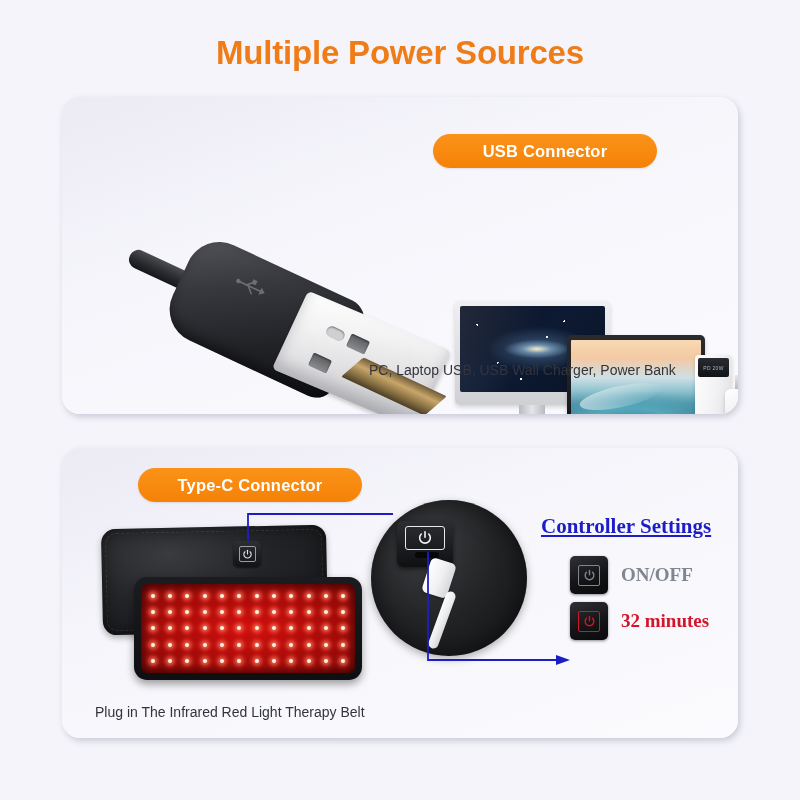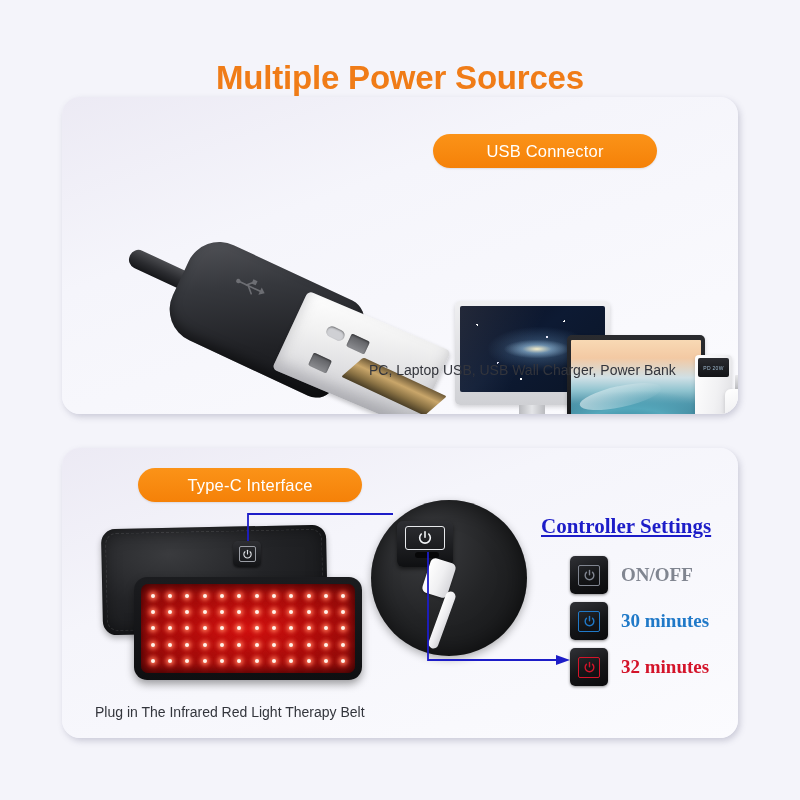--- a/index.html
+++ b/index.html
@@ -17,41 +17,40 @@
   .page-title {
     position: absolute;
     top: 34px;
     left: 0;
     width: 800px;
     text-align: center;
     font-size: 33px;
     font-weight: bold;
     color: #f07c17;
     letter-spacing: -0.2px;
-    margin-top: 25px;
   }
 
   
   .card {
     position: absolute;
     background: linear-gradient(160deg, #eceaf4 0%, #f5f5fb 35%, #fbfbfe 100%);
     border-radius: 18px;
     box-shadow: 2px 3px 6px rgba(110,110,140,0.30);
     overflow: hidden;
   }
   .card-top    { left: 62px; top: 97px;  width: 676px; height: 317px; }
   .card-bottom { left: 62px; top: 448px; width: 676px; height: 290px; }
 
   
   .pill {
     position: absolute;
     background: linear-gradient(180deg, #fb9318 0%, #f58108 100%);
     border-radius: 22px;
     color: #ffffff;
-    font-weight: normal;
+    font-weight: bold;
     display: flex;
     align-items: center;
     justify-content: center;
     box-shadow: 0 1px 2px rgba(0,0,0,0.10);
   }
   .pill-usb  { left: 433px; top: 134px; width: 224px; height: 34px; font-size: 16.5px; letter-spacing: 0.2px; }
   .pill-typec{ left: 138px; top: 468px; width: 224px; height: 34px; font-size: 16.5px; letter-spacing: 0.2px; }
 
   
   .caption {
@@ -514,49 +513,38 @@
 </div>
 
 <svg class="callouts">
   <g stroke="#1d1dc8" stroke-width="1.8" fill="none">
     <path d="M248,541 L248,514 L393,514"></path>
     <path d="M428,552 L428,660 L556,660"></path>
   </g>
   <polygon points="556,655 570,660 556,665" fill="#1d1dc8"></polygon>
 </svg>
 
-<div class="pill pill-typec">Type-C Interface</div>
+<div class="pill pill-typec">Type-C Connector</div>
 <div class="caption caption-belt">Plug in The Infrared Red Light Therapy Belt</div>
 
 <div class="ctrl-title">Controller Settings</div>
 <div class="ctrl-list" id="ctrlList">
     <div class="ctrl-row">
       <div class="ctrl-sq">
         <div class="ctrl-sq-inner" style="color: rgb(128, 133, 144);">
           <svg viewBox="0 0 12 12" width="13" height="13">
             <path d="M3.2 3.0 A4 4 0 1 0 8.8 3.0" stroke="#808590" stroke-width="1.3" fill="none" stroke-linecap="round"></path>
             <line x1="6" y1="1.4" x2="6" y2="5.4" stroke="#808590" stroke-width="1.3" stroke-linecap="round"></line>
           </svg>
         </div>
       </div>
       <span class="ctrl-label" style="color: rgb(128, 133, 144);">ON/OFF</span>
     </div>
     <div class="ctrl-row">
       <div class="ctrl-sq">
-        <div class="ctrl-sq-inner" style="color: rgb(32, 121, 200);">
-          <svg viewBox="0 0 12 12" width="13" height="13">
-            <path d="M3.2 3.0 A4 4 0 1 0 8.8 3.0" stroke="#2079c8" stroke-width="1.3" fill="none" stroke-linecap="round"></path>
-            <line x1="6" y1="1.4" x2="6" y2="5.4" stroke="#2079c8" stroke-width="1.3" stroke-linecap="round"></line>
-          </svg>
-        </div>
-      </div>
-      <span class="ctrl-label" style="color: rgb(32, 121, 200);">30 minutes</span>
-    </div>
-    <div class="ctrl-row">
-      <div class="ctrl-sq">
         <div class="ctrl-sq-inner" style="color: rgb(212, 20, 42);">
           <svg viewBox="0 0 12 12" width="13" height="13">
             <path d="M3.2 3.0 A4 4 0 1 0 8.8 3.0" stroke="#d4142a" stroke-width="1.3" fill="none" stroke-linecap="round"></path>
             <line x1="6" y1="1.4" x2="6" y2="5.4" stroke="#d4142a" stroke-width="1.3" stroke-linecap="round"></line>
           </svg>
         </div>
       </div>
       <span class="ctrl-label" style="color: rgb(212, 20, 42);">32 minutes</span>
     </div>
   </div>

